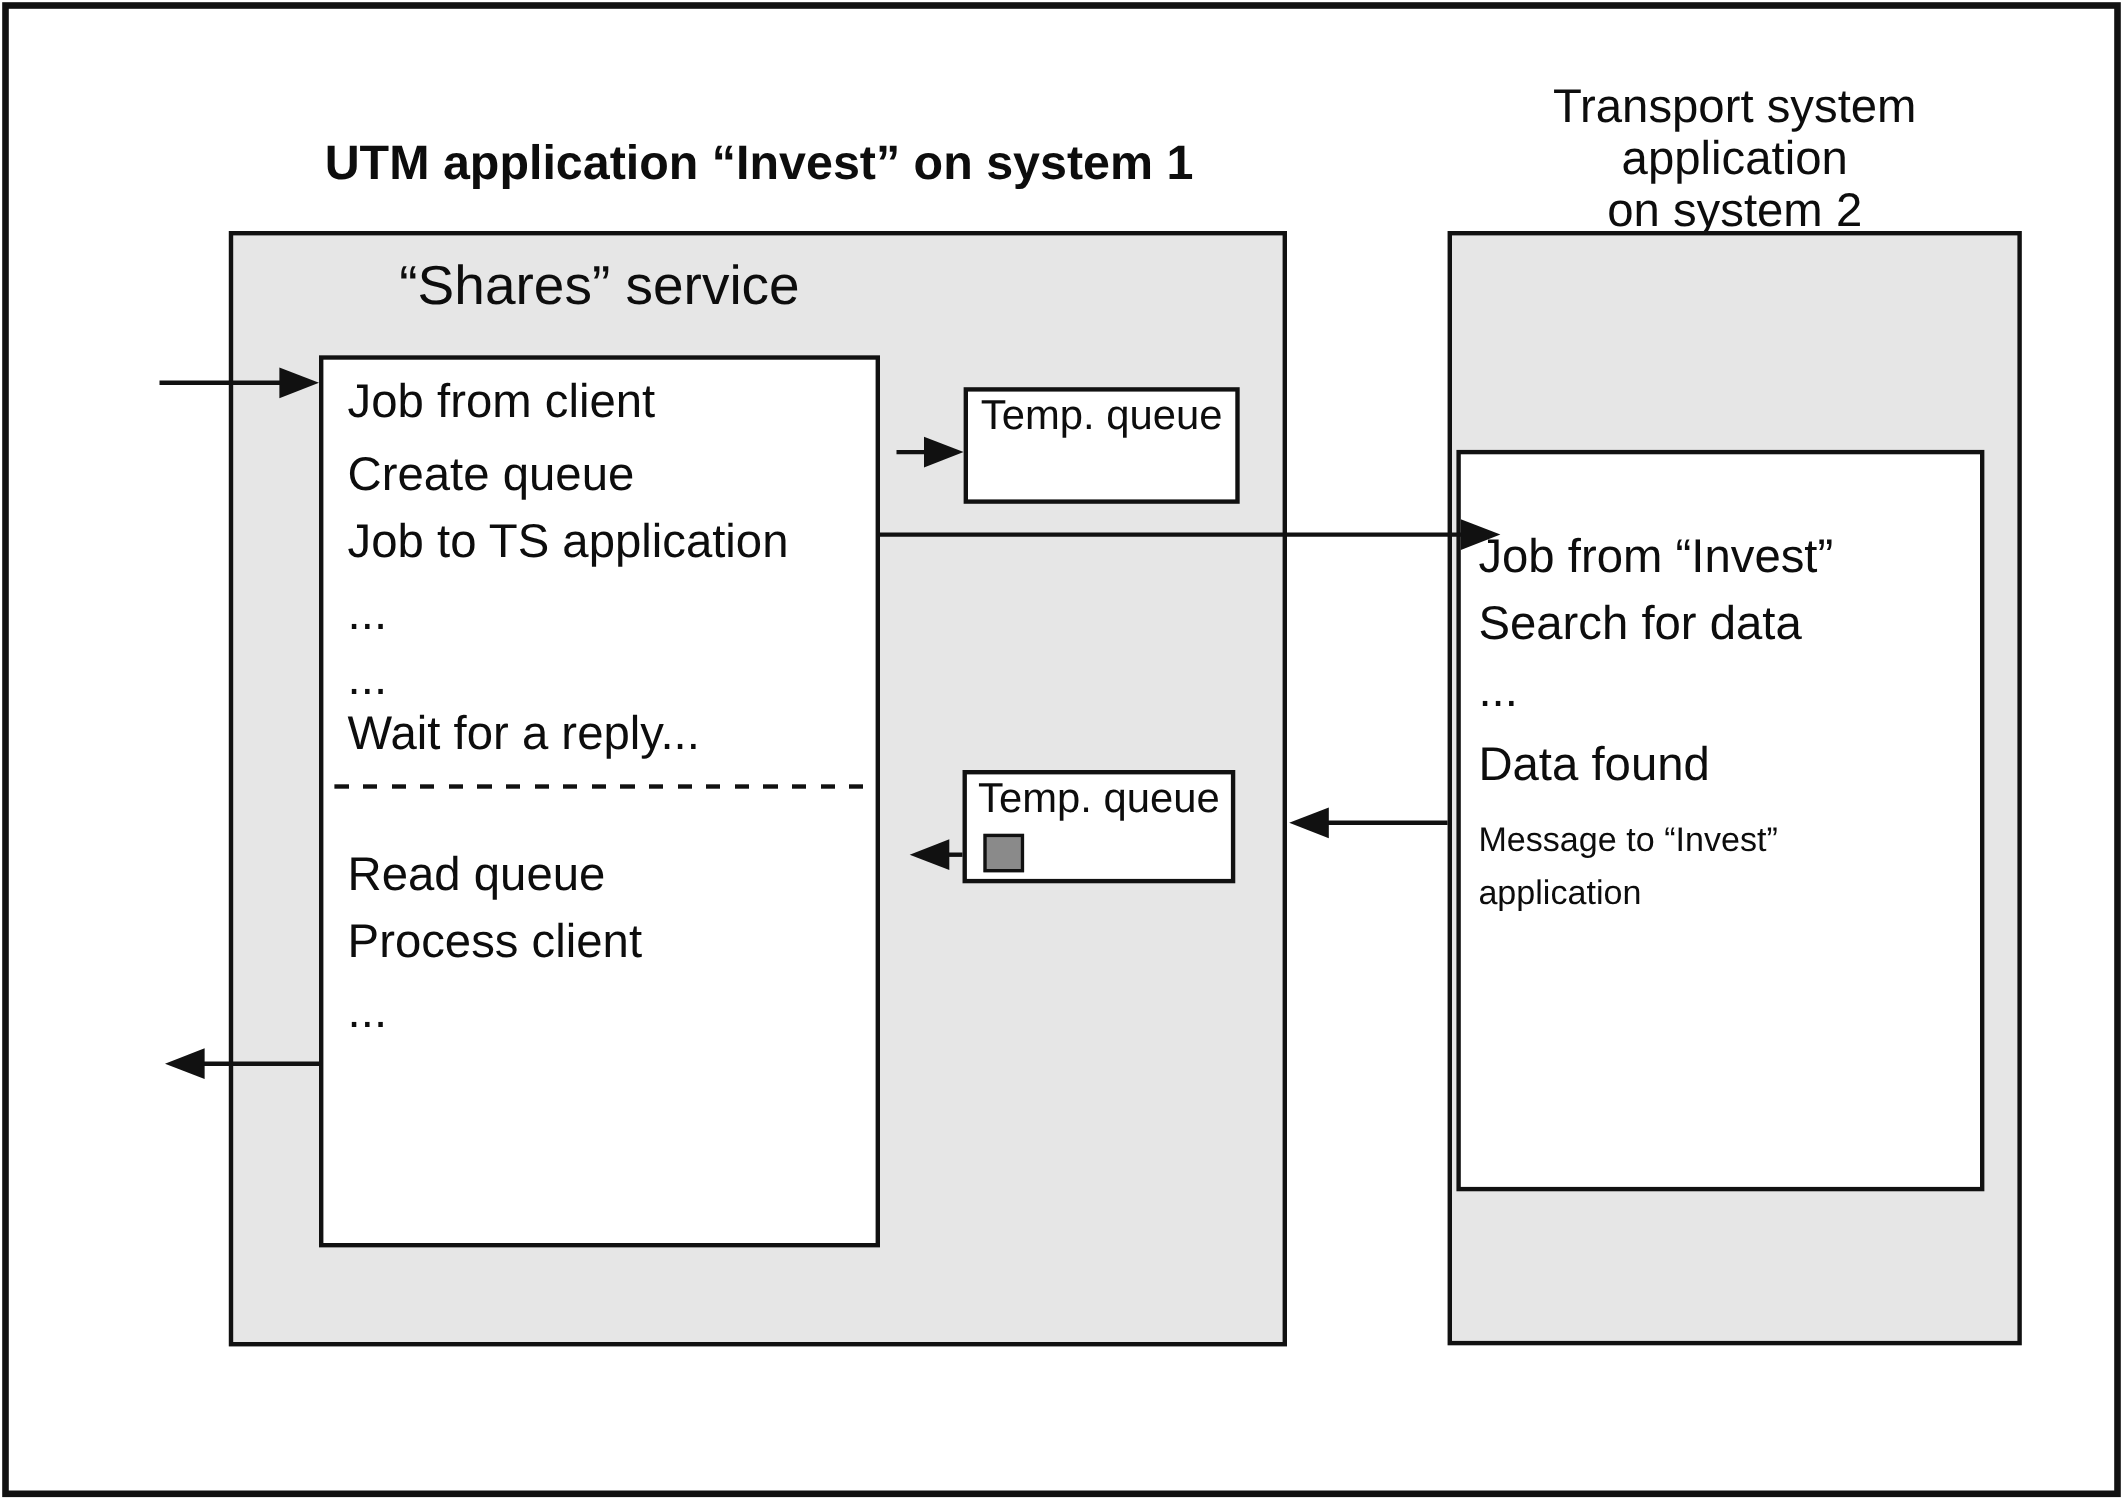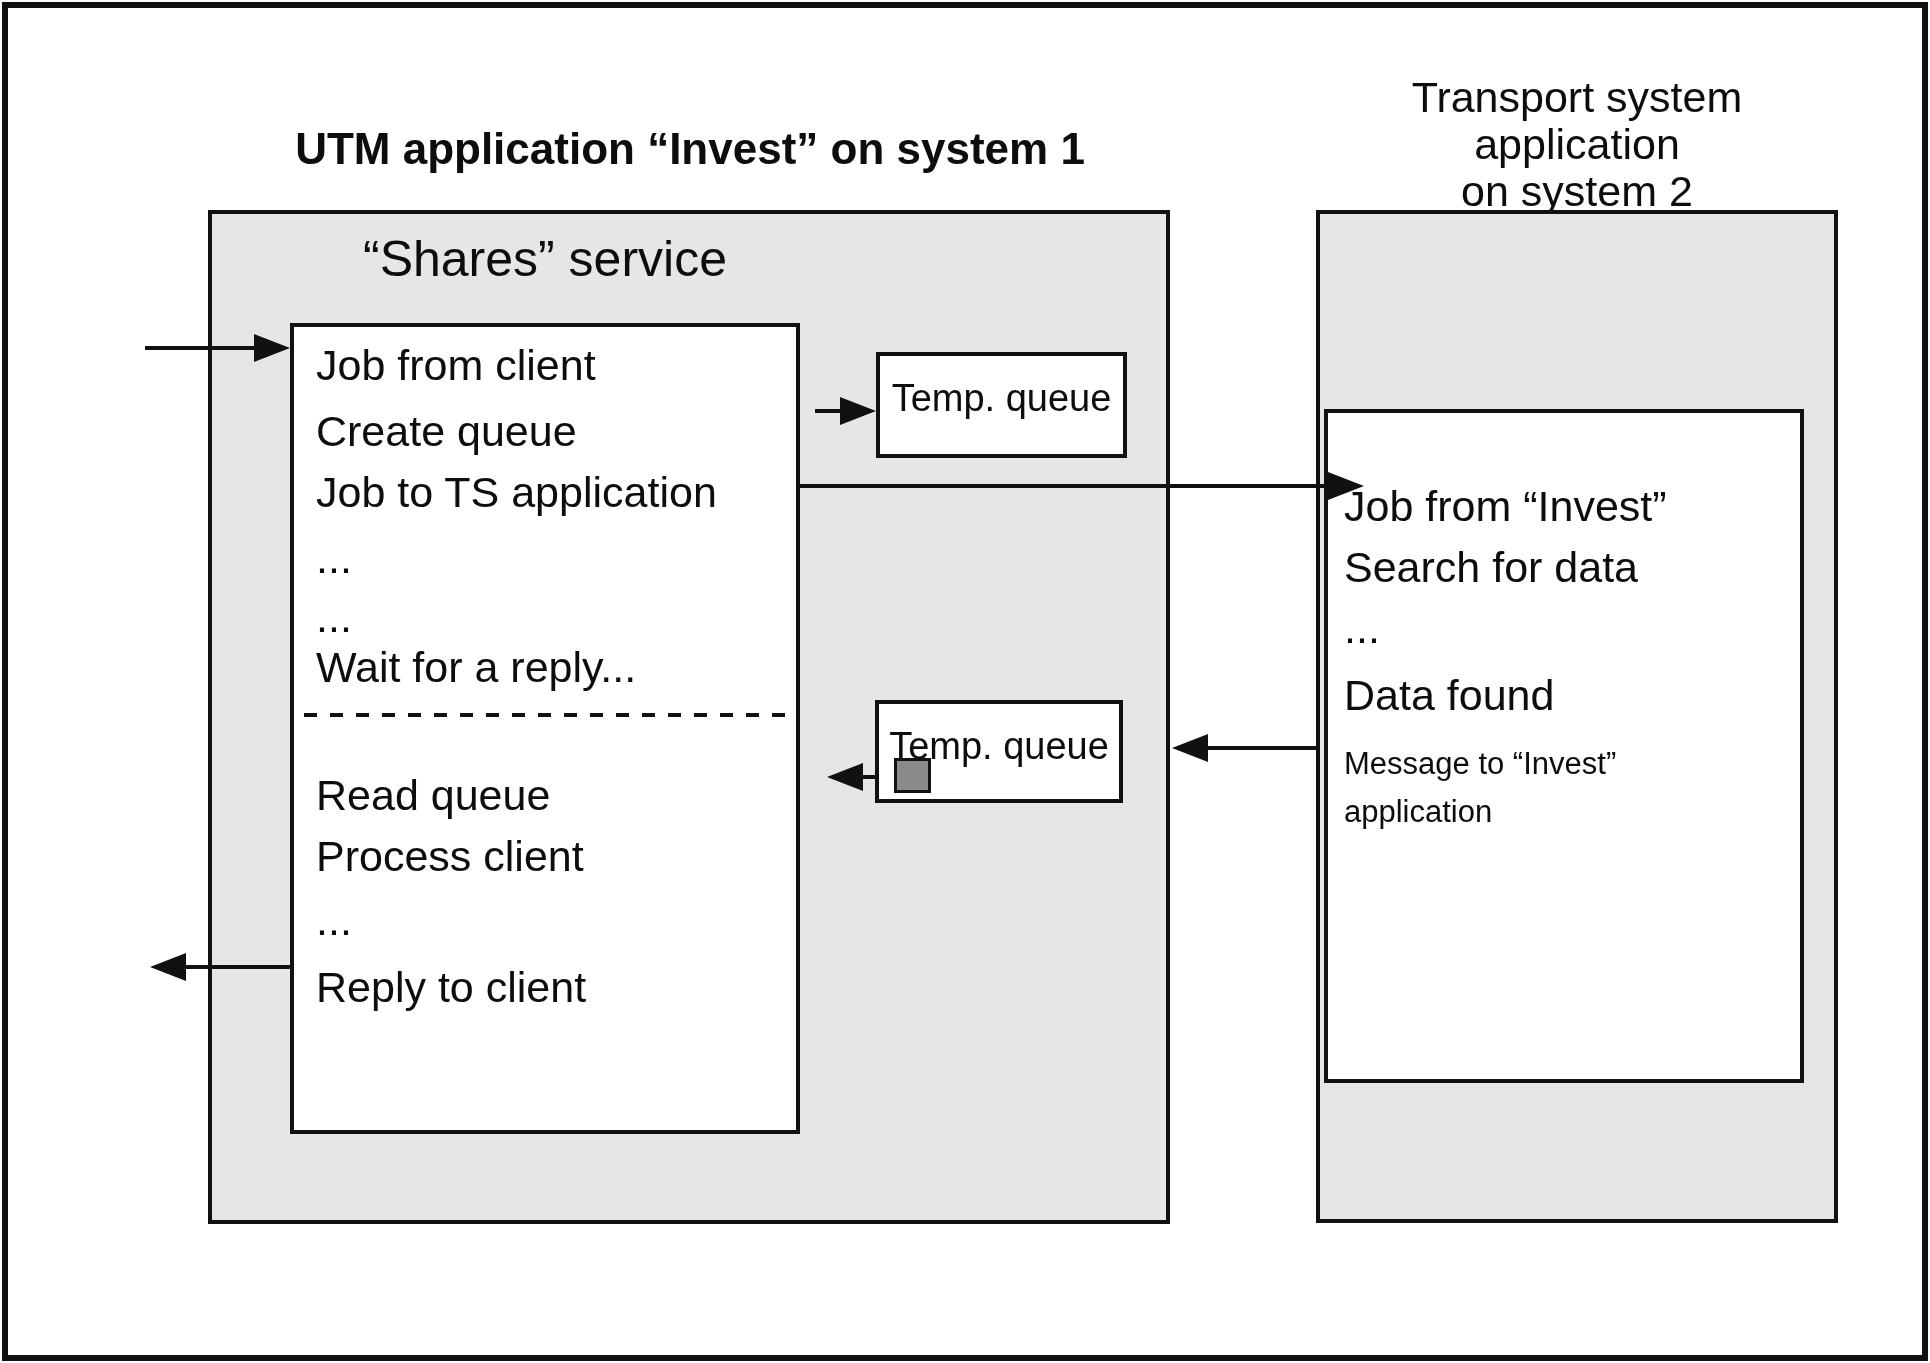--- a/index.html
+++ b/index.html
@@ -72,21 +72,21 @@
   .tempbox {
     position: absolute;
     background: #ffffff;
     border: 4px solid #111;
     box-sizing: border-box;
     text-align: center;
   }
   .temp-top    { left: 876px; top: 352px; width: 251px; height: 106px; }
   .temp-bottom { left: 875px; top: 700px; width: 248px; height: 103px; }
   .temp-label {
-    font-size: 38px; line-height: 44px; padding-top: 20px;
+    font-size: 38px; line-height: 44px; padding-top: 0;
     white-space: nowrap;
   }
   .queue-square {
     position: absolute;
     left: 15px; top: 54px; width: 37px; height: 35px;
     background: #8a8a8a;
     border: 3px solid #111;
     box-sizing: border-box;
   }
   .arrows {
@@ -117,21 +117,20 @@
     <div class="line" style="top:14px">Job from client</div>
     <div class="line" style="top:80px">Create queue</div>
     <div class="line" style="top:141px">Job to TS application</div>
     <div class="line" style="top:207px">...</div>
     <div class="line" style="top:266px">...</div>
     <div class="line" style="top:316px">Wait for a reply...</div>
     <div class="dashed-divider"></div>
     <div class="line" style="top:444px">Read queue</div>
     <div class="line" style="top:505px">Process client</div>
     <div class="line" style="top:569px">...</div>
-    <div class="line" style="top:636px">Reply to client</div>
   </div>
 
   <div class="tempbox temp-top">
     <div class="temp-label">Temp. queue</div>
   </div>
 
   <div class="tempbox temp-bottom">
     <div class="temp-label">Temp. queue</div>
     <div class="queue-square"></div>
   </div>

